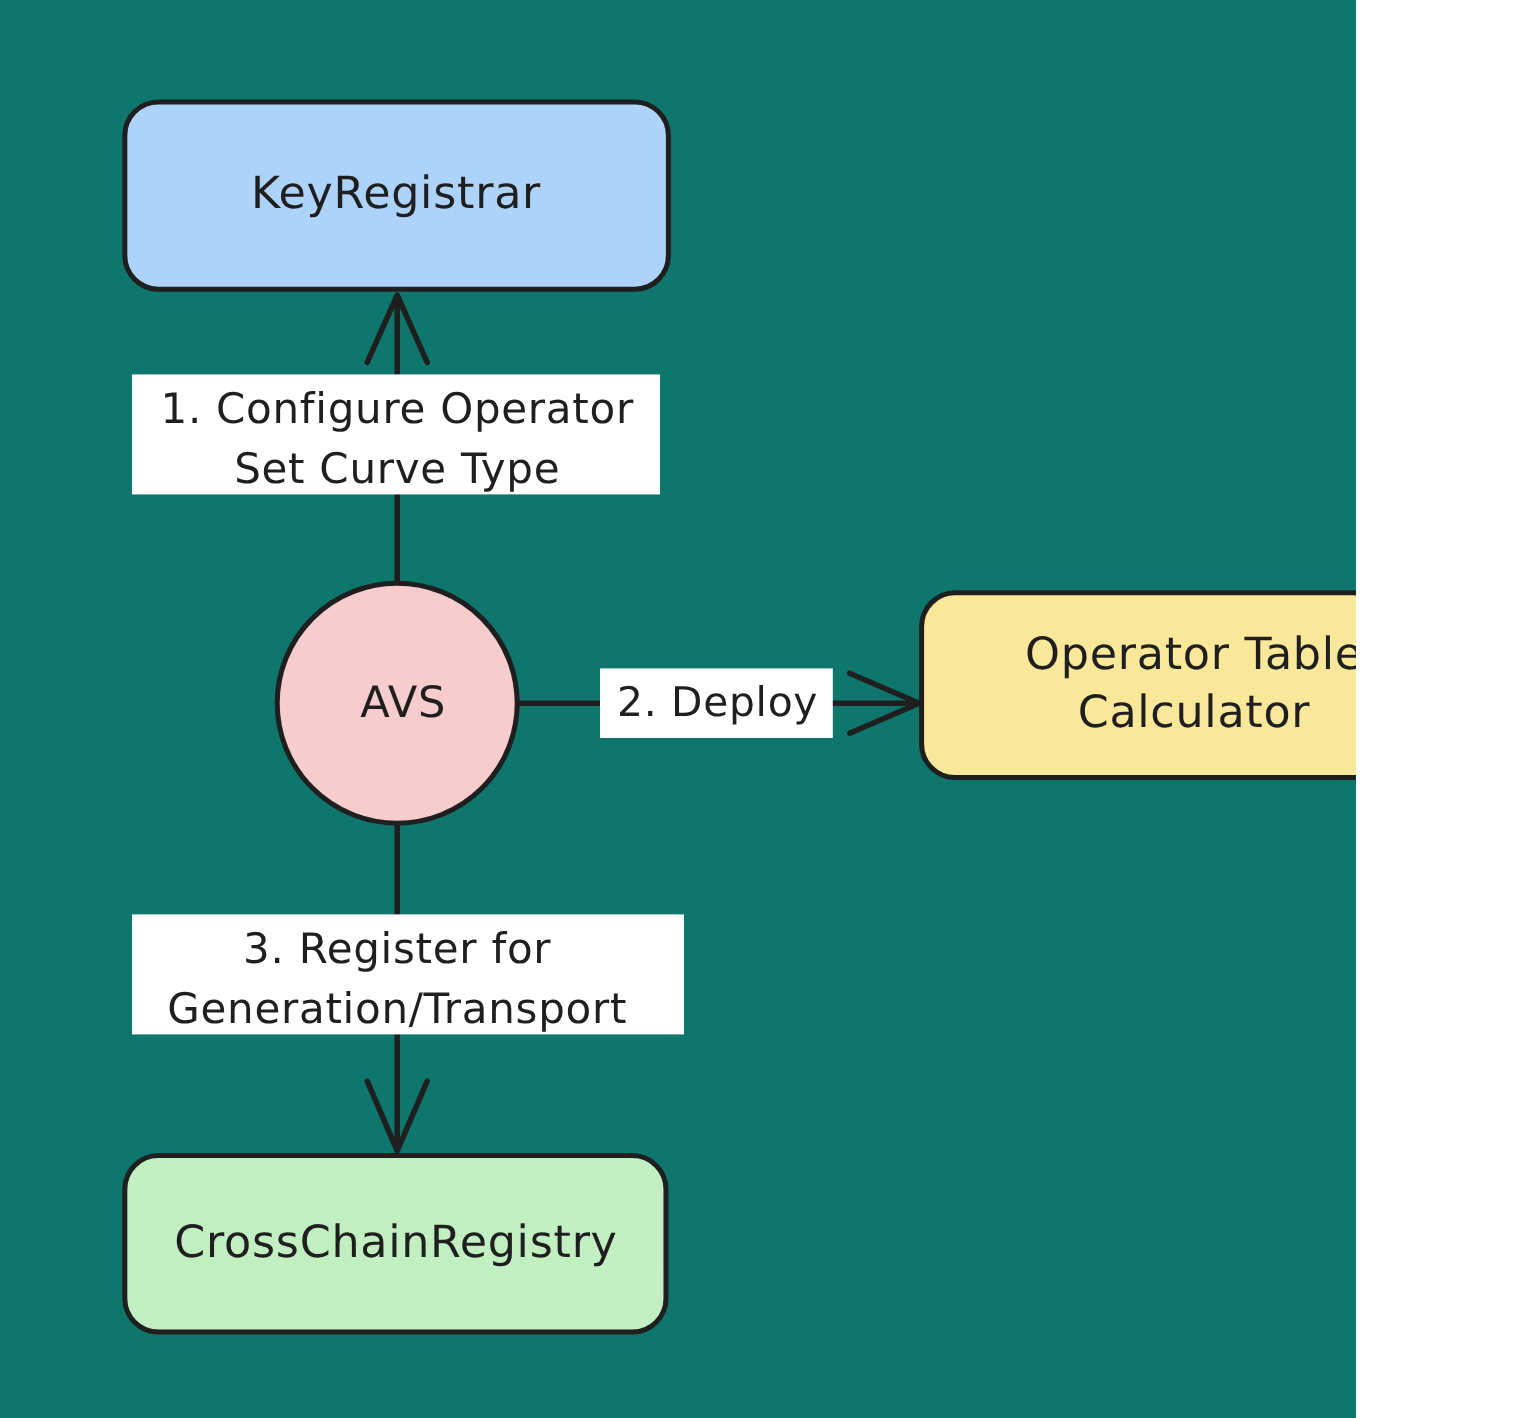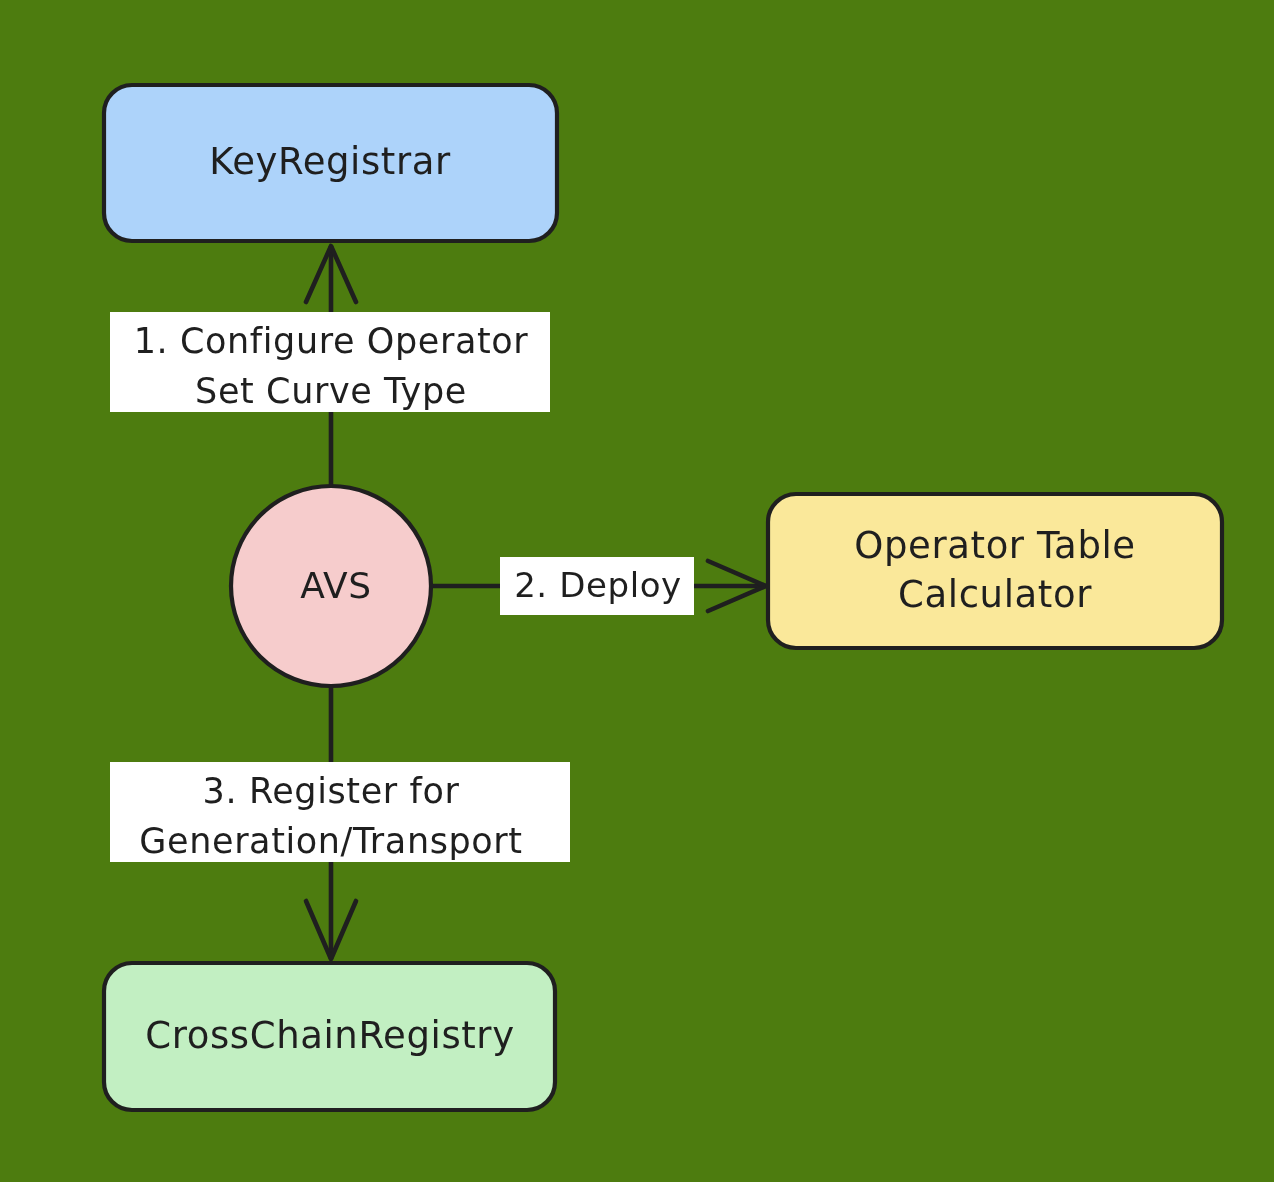--- a/index.html
+++ b/index.html
@@ -6,23 +6,23 @@
   html, body {
     margin: 0;
     padding: 0;
     background: #ffffff;
   }
   body {
     font-family: "DejaVu Sans", sans-serif;
   }
   #diagram-root {
     position: relative;
-    width: 1274px;
+    width: 1130px;
     height: 1182px;
-    background: #4d7c0f;
+    background: #0f766e;
     overflow: hidden;
   }
   #flow-svg {
     position: absolute;
     left: 0;
     top: 0;
     width: 1274px;
     height: 1182px;
   }
   .node-shape {

